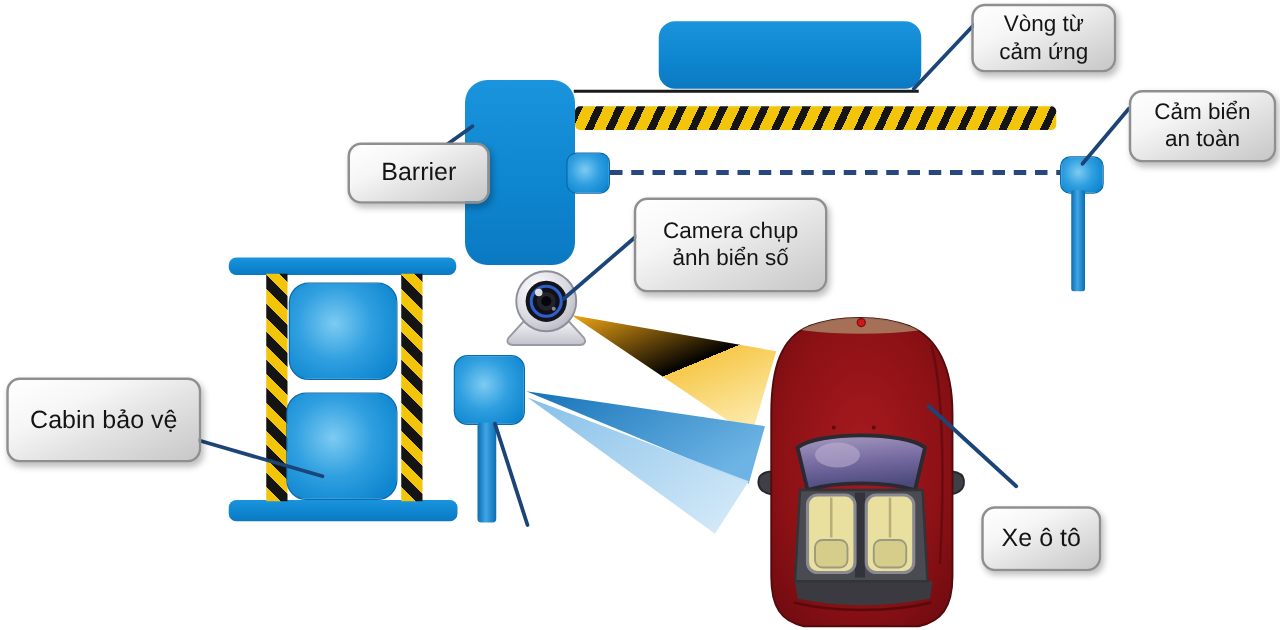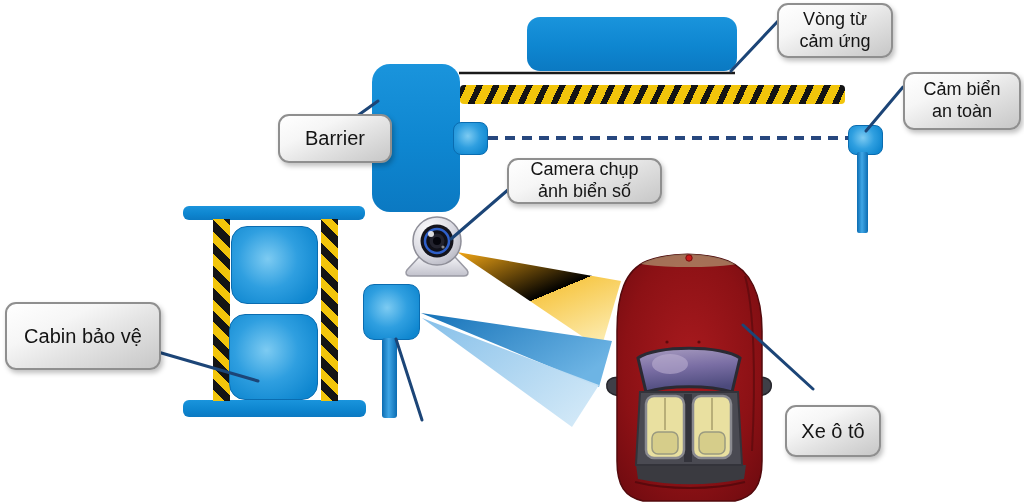--- a/index.html
+++ b/index.html
@@ -15,21 +15,21 @@
     position:absolute;z-index:6;display:flex;align-items:center;justify-content:center;
     text-align:center;box-sizing:border-box;padding:20px 6px;
     background:linear-gradient(155deg,#ffffff 0%,#f6f6f6 32%,#e3e3e3 58%,#c7c7c7 100%);
     border:2px solid #8f8f8f;border-radius:11px;
     box-shadow:2px 3px 5px rgba(0,0,0,.25);
     color:#141414;font-size:18px;line-height:1.22;
   }
   .cl-loop   {left:777px;top:3px;  width:116px;height:55px;}
   .cl-safety {left:903px;top:72px; width:118px;height:58px;}
   .cl-barrier{left:230px;top:114px;width:114px; height:49px;font-size:20px;margin-left:48px;}
-  .cl-camera {left:507px;top:158px;width:155px;height:46px;}
+  .cl-camera {left:507px;top:158px;width:155px;height:76px;}
   .cl-cabin  {left:5px;  top:302px;width:156px;height:68px;font-size:20px;}
   .cl-reader {left:400px;top:419px;width:158px;height:73px;}
   .cl-car    {left:785px;top:386px;width:96px; height:52px;font-size:20px;margin-top:19px;}
   
   .bluepiece{position:absolute;z-index:2;}
   .flatblue{background:linear-gradient(180deg,#1a94dc 0%,#0e86d0 55%,#0b79c2 100%);}
   .glowblue{
     background:radial-gradient(circle at 42% 42%,#7dcbf2 0%,#2f9fe0 45%,#0e86cf 85%);
     border:1px solid #0a6cb0;
   }

